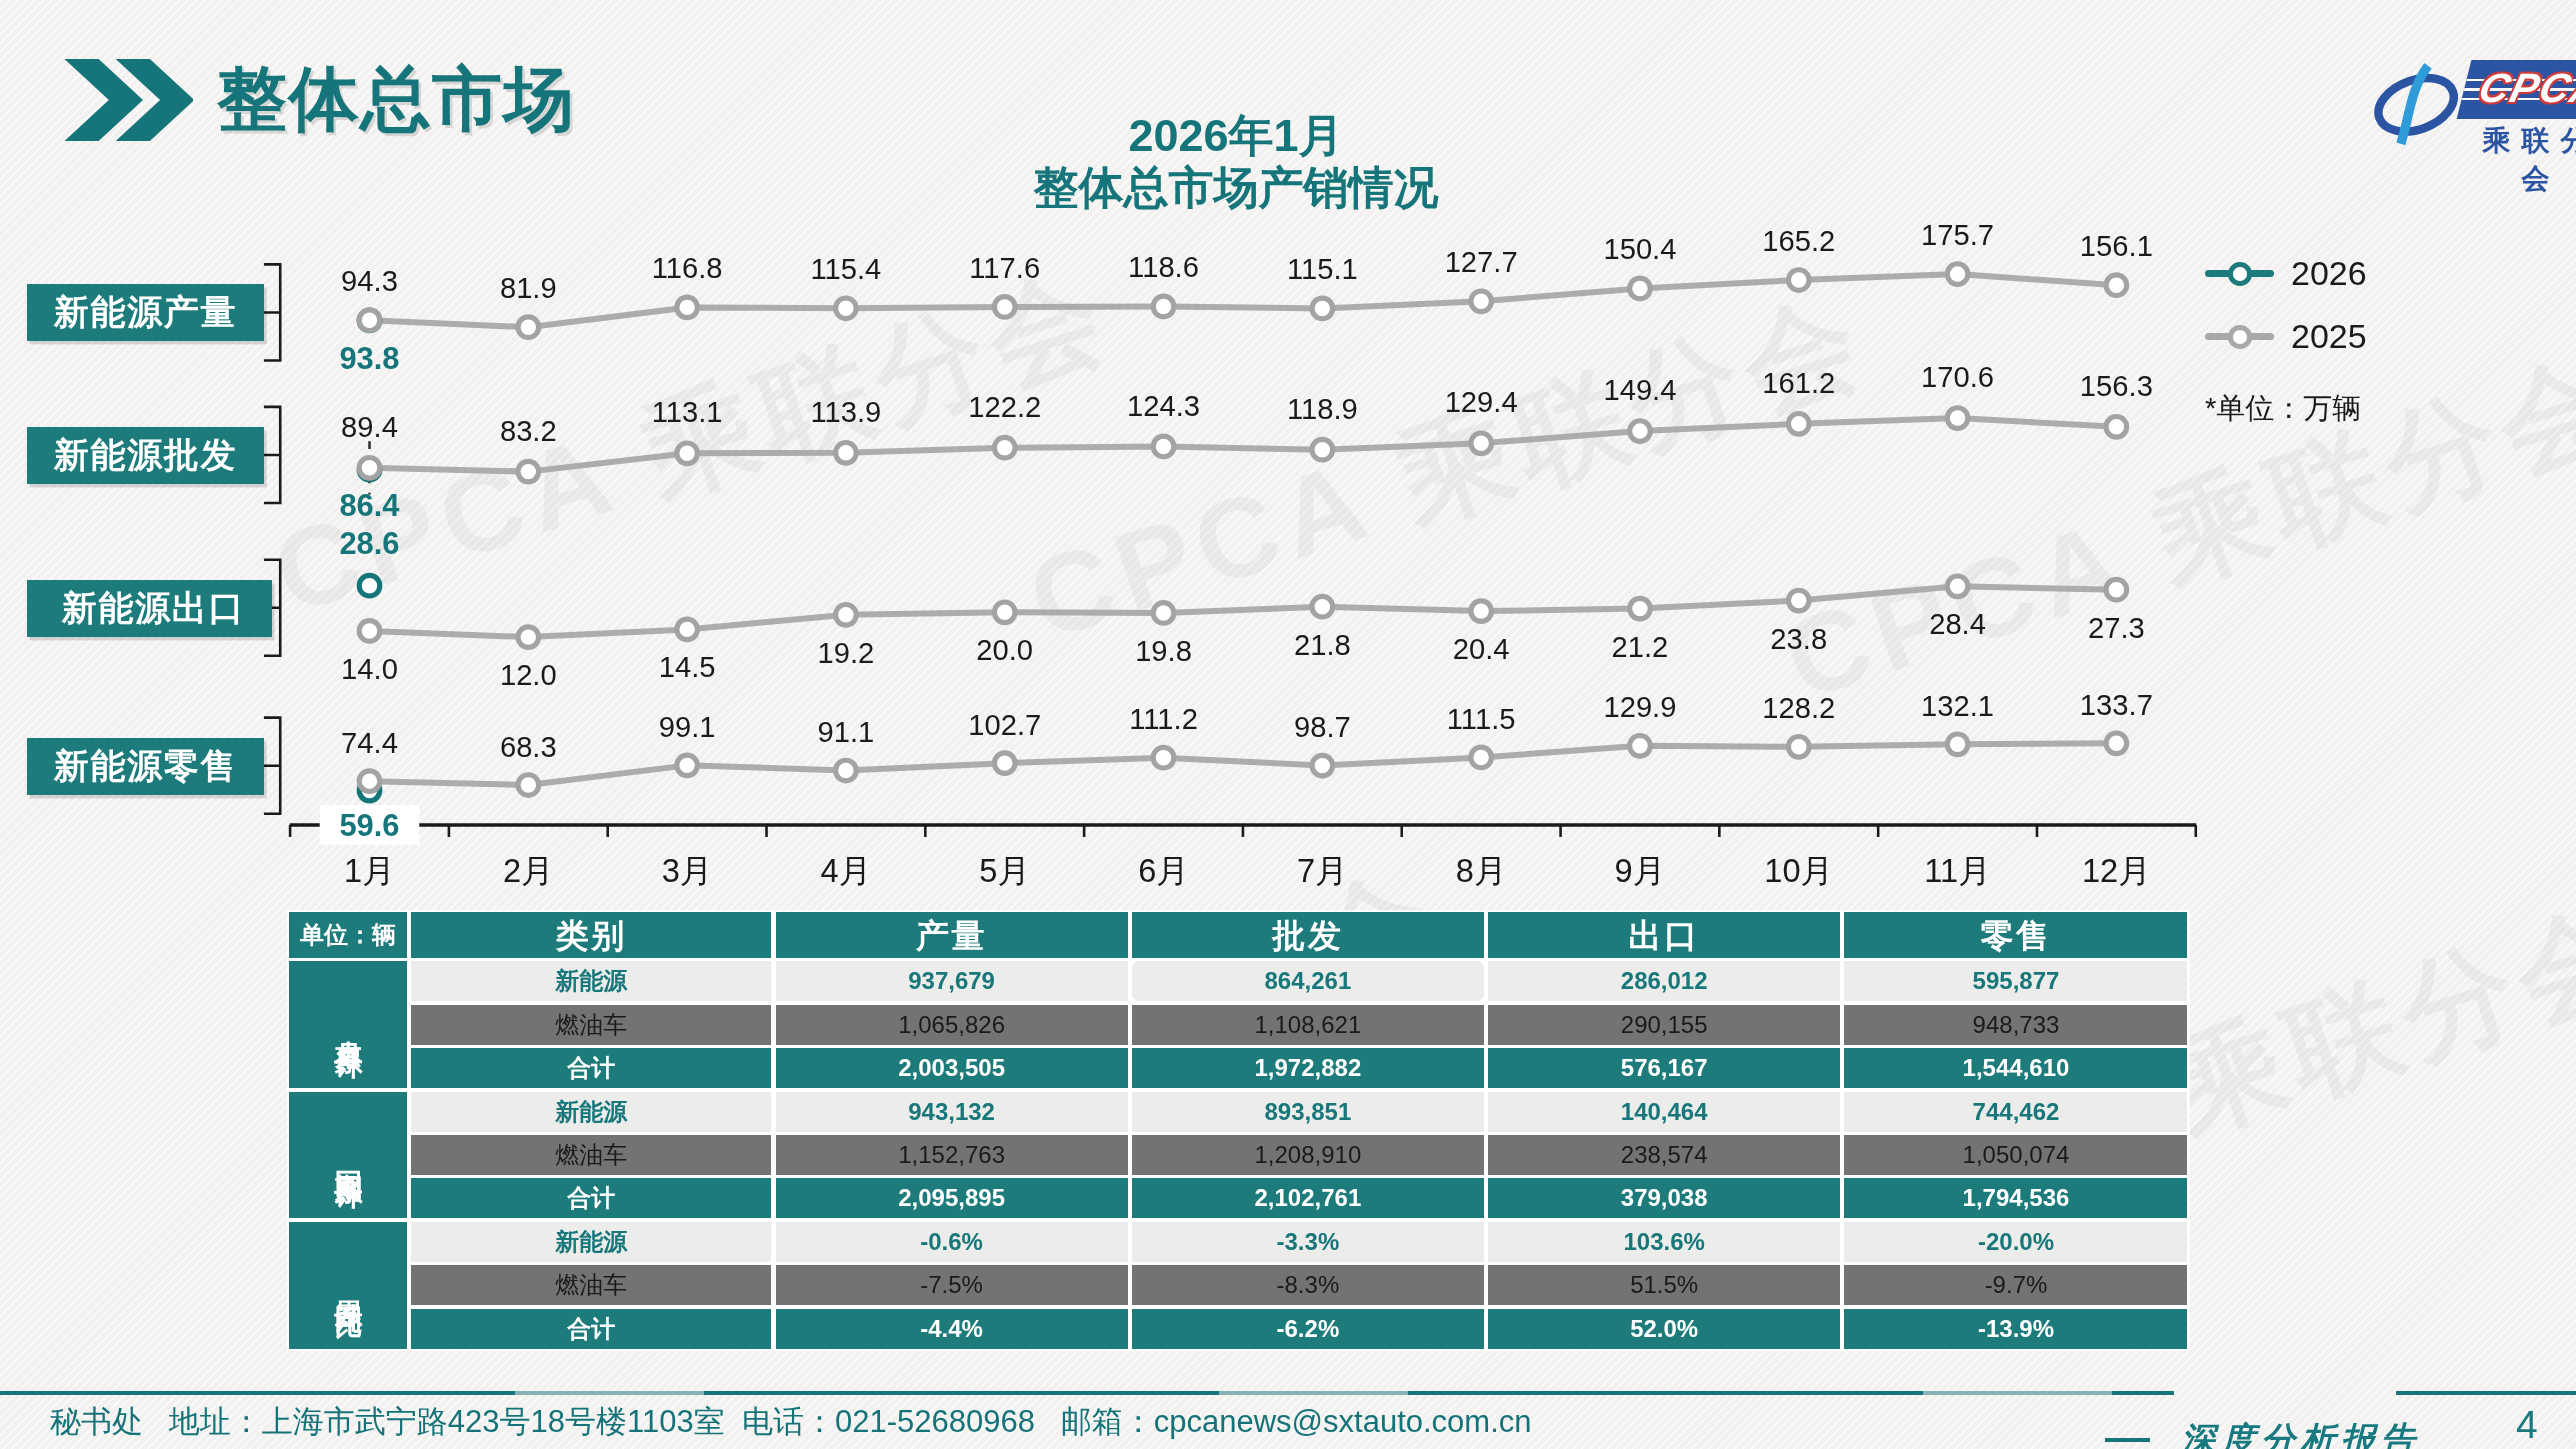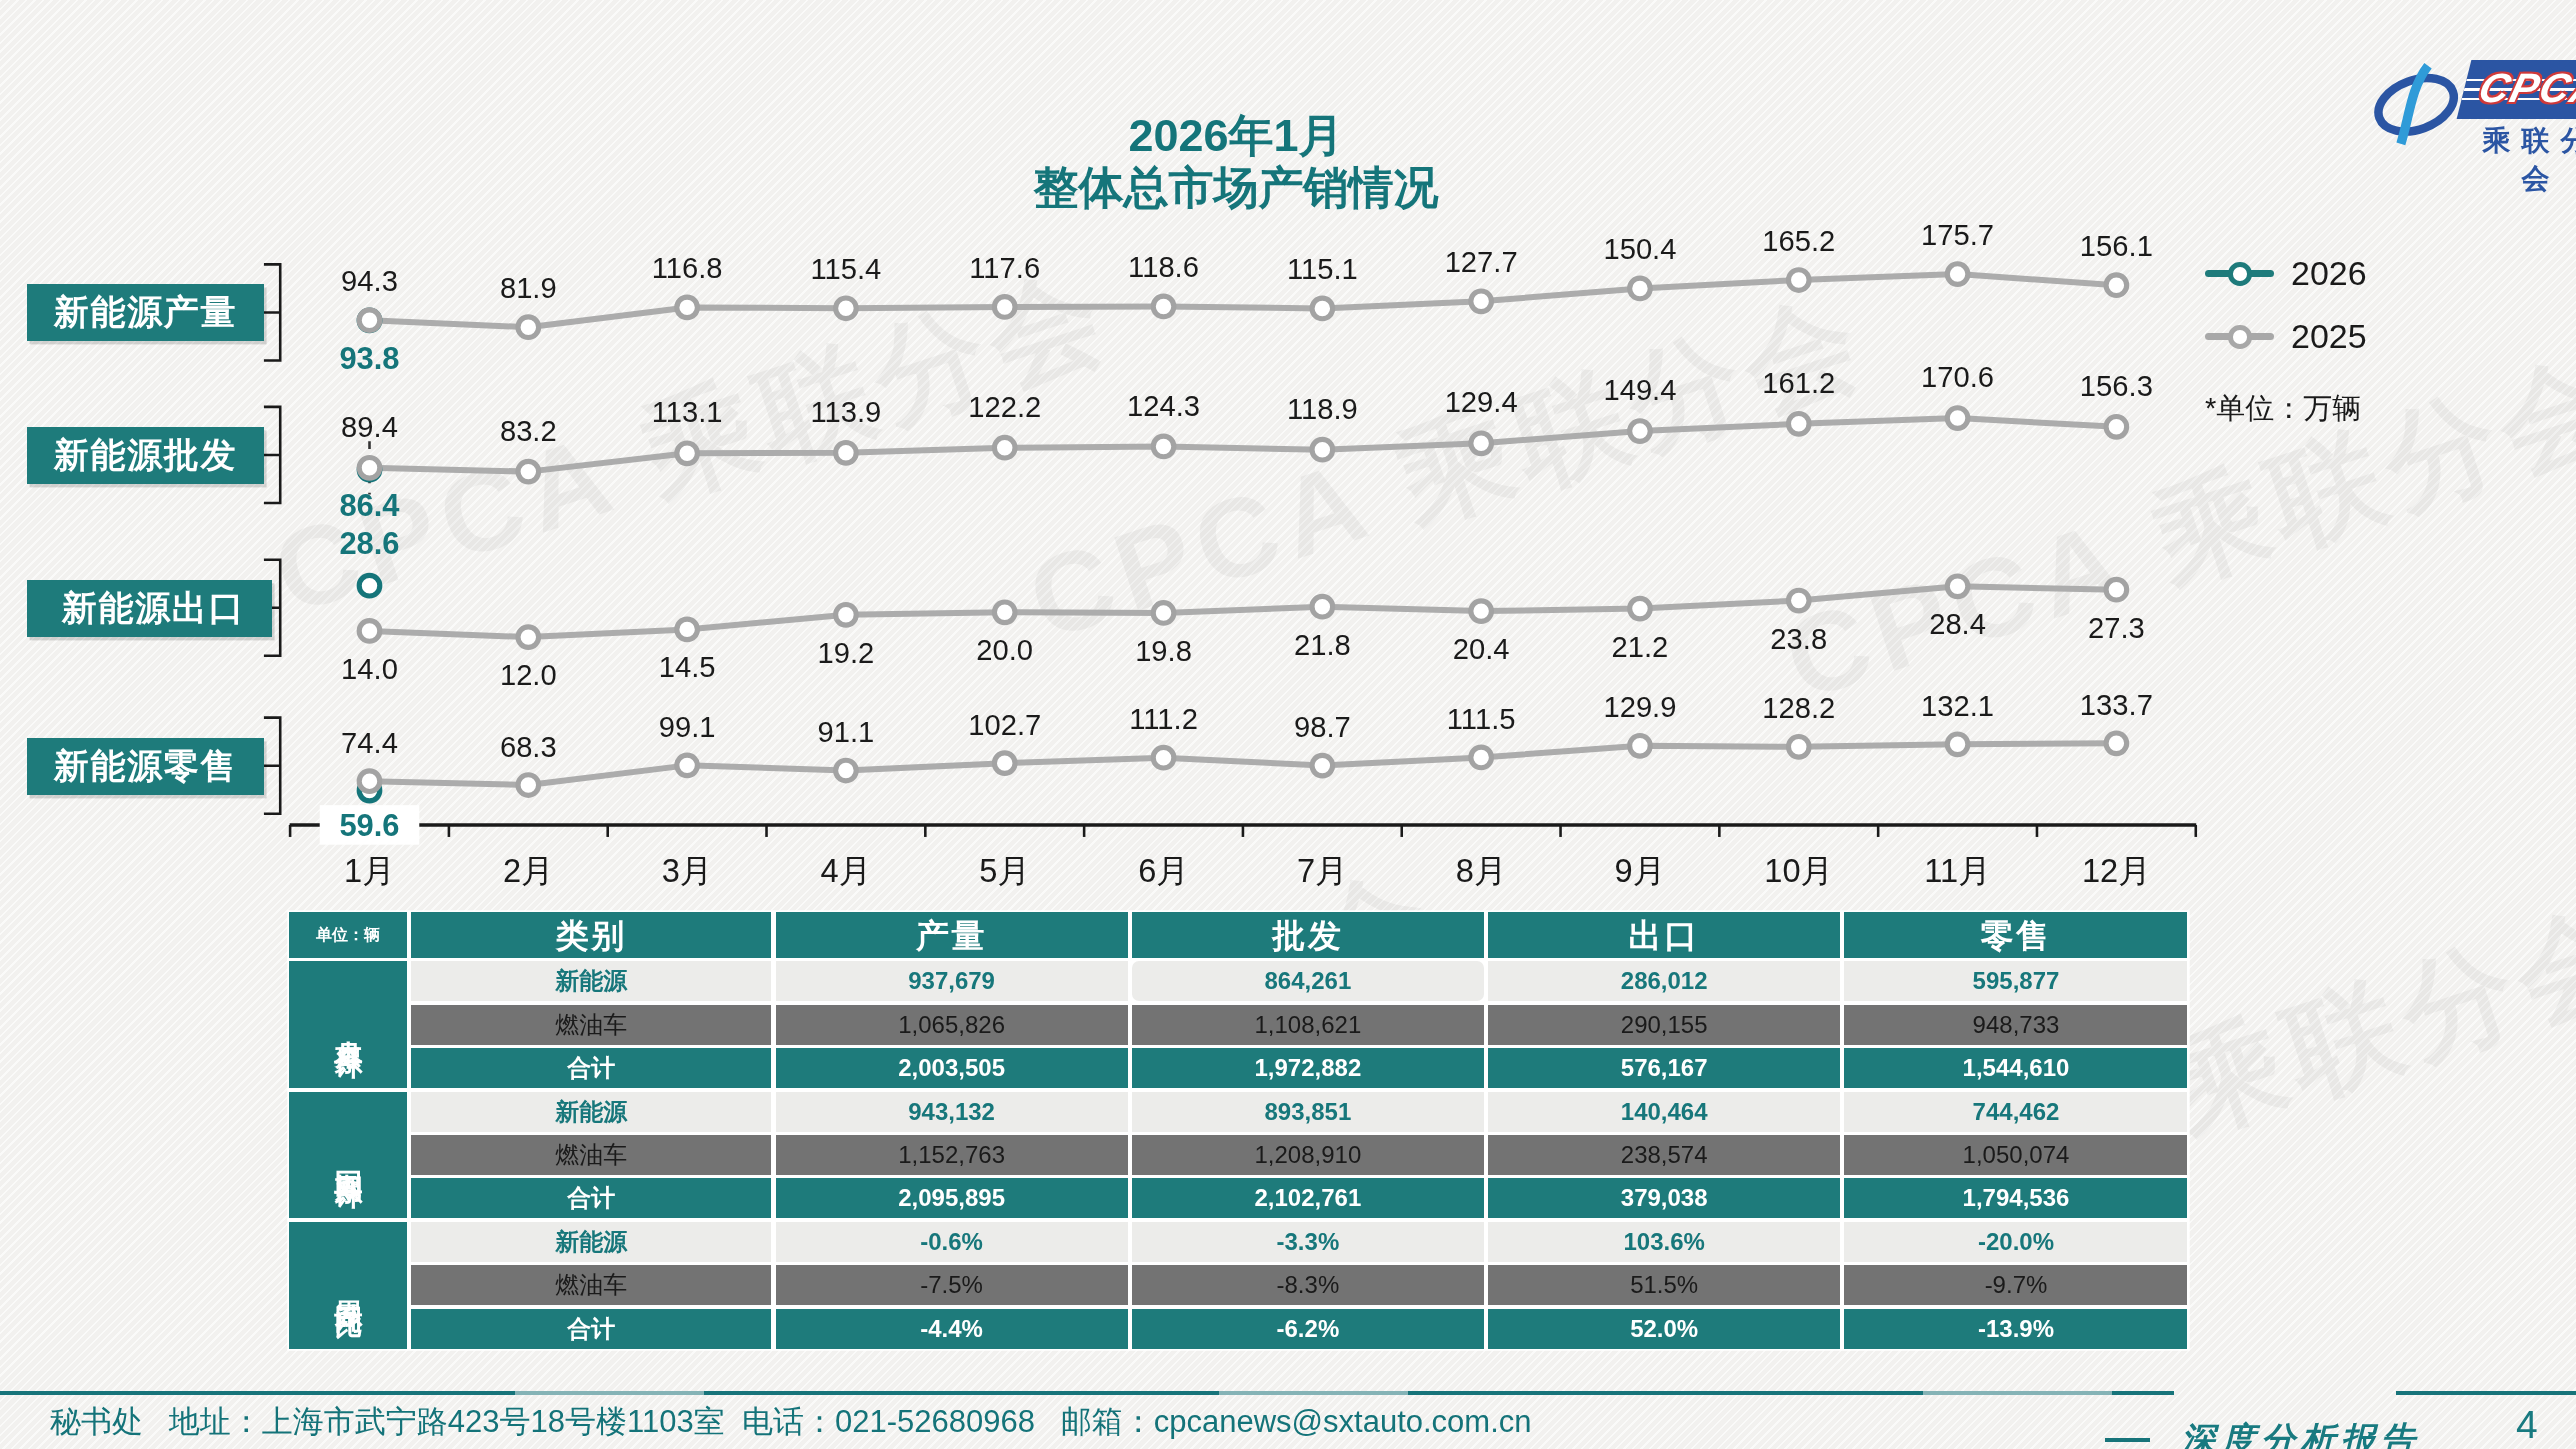--- a/index.html
+++ b/index.html
@@ -47,21 +47,21 @@
   .lg-marker.gray i{border:5.2px solid #a8a8a8;}
   .lg-label{font-size:34px;color:#1a1a1a;margin-left:17px;}
   #unit-note{font-size:29px;color:#1a1a1a;margin-top:33px;}
   
   #market-table{position:absolute;left:289px;top:912px;width:1899px;display:grid;
       grid-template-columns:118px 360px 352px 352px 352px 343px;
       grid-template-rows:46px repeat(9,40px);gap:3.4px 4.3px;background:#fff;z-index:4;
       box-shadow:0 0 0 1.7px #fff;}
   #market-table .cell{display:flex;align-items:center;justify-content:center;font-size:24px;line-height:1;}
   #market-table .th{background:#1e7b7b;color:#fff;font-weight:bold;font-size:33px;letter-spacing:2.6px;}
-  #market-table .th-unit{font-size:16px;letter-spacing:0;text-align:right;}
+  #market-table .th-unit{font-size:24px;letter-spacing:0;text-align:right;}
   #market-table .group{background:#1e7b7b;color:#fff;font-weight:bold;font-size:28px;
       writing-mode:vertical-rl;text-orientation:upright;letter-spacing:3.4px;}
   #market-table .nev{background:#ececea;color:#17777b;font-weight:bold;}
   #market-table .ice{background:#737373;color:#1a1a1a;}
   #market-table .total{background:#1e7b7b;color:#fff;font-weight:bold;}
   
   .footer-rule{position:absolute;top:1391px;height:4.3px;background:#17747a;z-index:4;}
   #footer-rule-main{left:0;width:2174px;
       background-image:repeating-linear-gradient(90deg,#17747a 0 515px,#85b3b6 515px 704px);}
   #footer-rule-right{left:2396px;width:180px;}
@@ -78,20 +78,27 @@
 <div class="slide">
 
   <div id="watermarks">
       <div class="wm" style="left: 258px; top: 369px;">CPCA 乘联分会</div>
       <div class="wm" style="left: 1013px; top: 395px;">CPCA 乘联分会</div>
       <div class="wm" style="left: 1769px; top: 455px;">CPCA 乘联分会</div>
       <div class="wm" style="left: 584px; top: 970px;">CPCA 乘联分会</div>
       <div class="wm" style="left: 1786px; top: 1005px;">CPCA 乘联分会</div>
     </div>
 
+  <div id="title-block">
+    <svg width="129" height="82" viewBox="0 0 150 96">
+      <polygon points="0,0 40,0 92,48 40,96 0,96 52,48" fill="#15757a"></polygon>
+      <polygon points="60,0 100,0 152,48 100,96 60,96 112,48" fill="#15757a"></polygon>
+    </svg>
+    <h1 id="page-title">整体总市场</h1>
+  </div>
 
   <div id="chart-title">
     <div>2026年1月</div>
     <div>整体总市场产销情况</div>
   </div>
 
   <div id="logo">
     <svg width="89" height="115" viewBox="0 0 104 134">
       <ellipse cx="52" cy="52" rx="46" ry="29" transform="rotate(-20 52 52)" fill="none" stroke="#2b55a3" stroke-width="10"></ellipse>
       <path d="M66 6 C 46 32, 44 66, 34 98" stroke="#2f9bd8" stroke-width="11" fill="none"></path>

